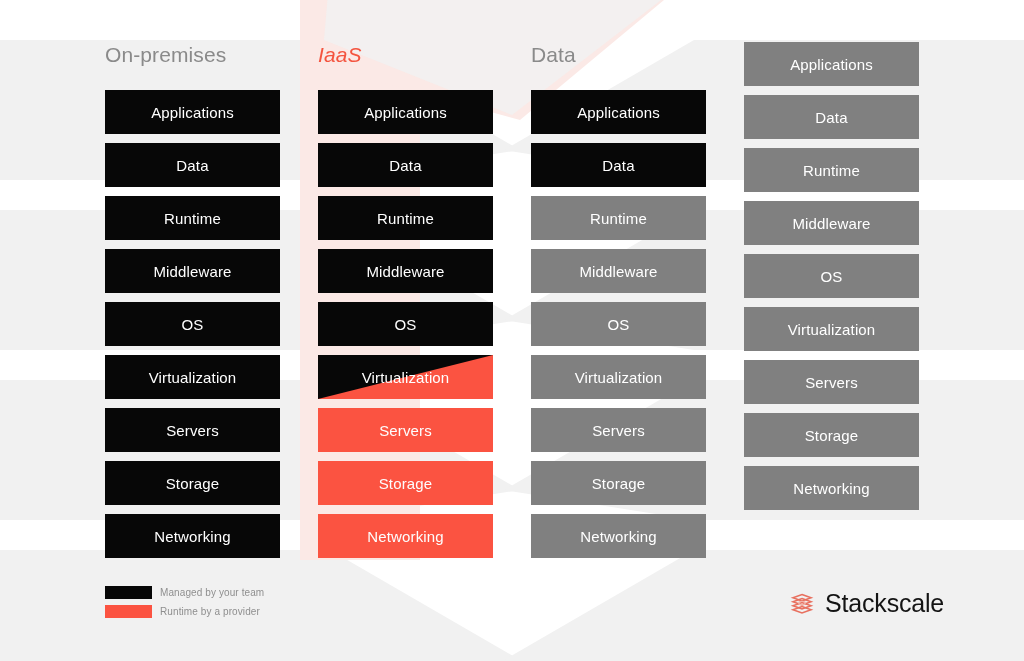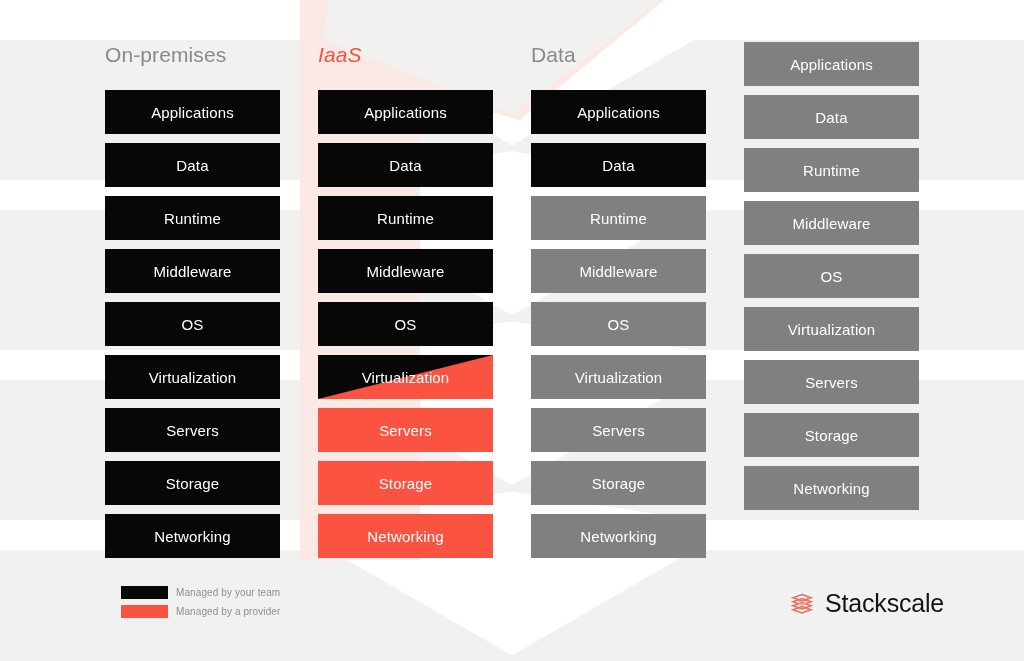--- a/index.html
+++ b/index.html
@@ -109,21 +109,20 @@
     top: 586px;
     display: flex;
     flex-direction: column;
     row-gap: 6px;
   }
   .legend-row {
     display: flex;
     align-items: center;
     column-gap: 8px;
     height: 13px;
-    margin-left: 16px;
   }
   .legend-swatch {
     width: 47px;
     height: 13px;
     flex: 0 0 auto;
   }
   .legend-swatch.team { background: #070707; }
   .legend-swatch.provider { background: #fb5341; }
   .legend-text {
     font-size: 10px;
@@ -322,21 +321,21 @@
 
   </div>
 
   <div class="legend">
     <div class="legend-row">
       <span class="legend-swatch team"></span>
       <span class="legend-text">Managed by your team</span>
     </div>
     <div class="legend-row">
       <span class="legend-swatch provider"></span>
-      <span class="legend-text">Managed by a provider</span>
+      <span class="legend-text">Runtime by a provider</span>
     </div>
   </div>
 
   <div class="brand">
     <svg class="brand-mark" viewBox="0 0 52 52" aria-hidden="true">
       <g fill="none" stroke="#e8705f" stroke-width="3.2">
         <polygon points="26,9 44,15.5 26,22 8,15.5"></polygon>
         <polygon points="26,17 44,23.5 26,30 8,23.5"></polygon>
         <polygon points="26,25 44,31.5 26,38 8,31.5"></polygon>
         <polygon points="26,33 44,39.5 26,46 8,39.5"></polygon>

